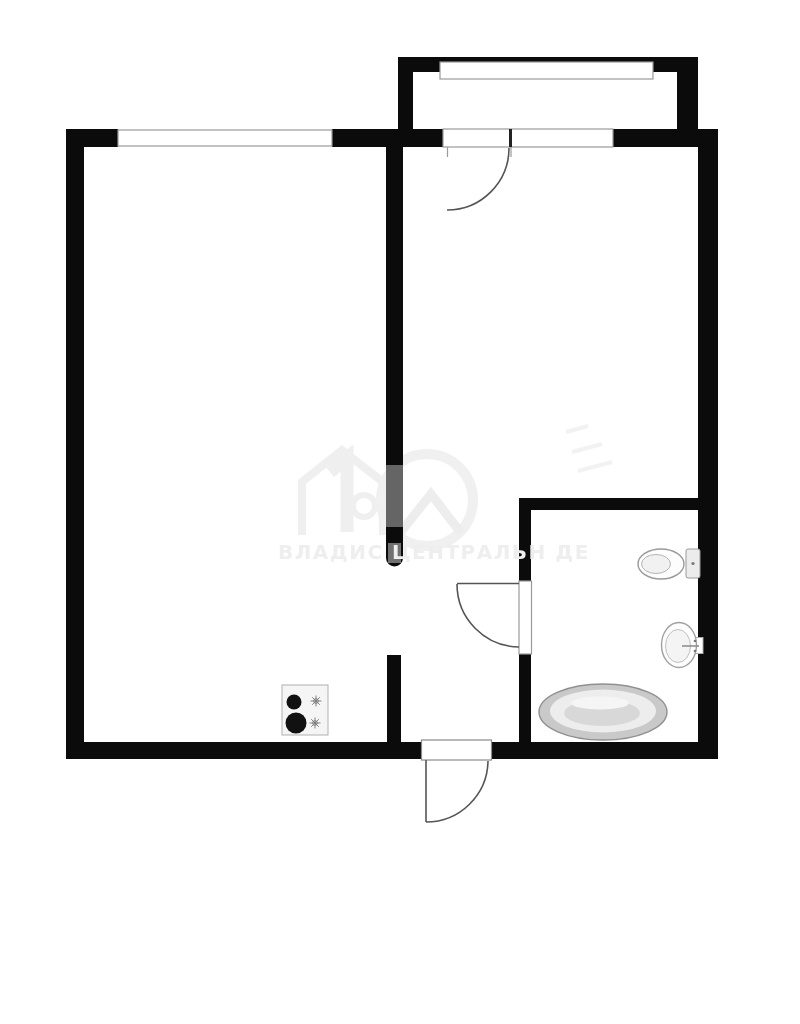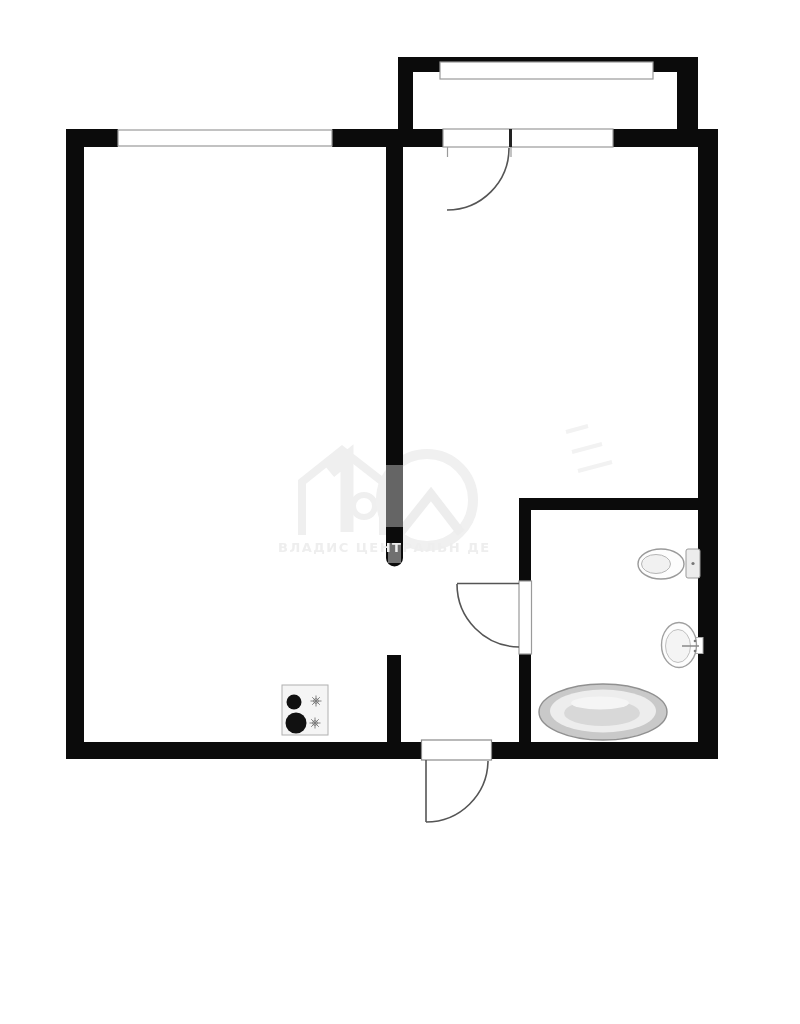--- a/index.html
+++ b/index.html
@@ -19,21 +19,21 @@
     position: absolute;
     left: 0;
     top: 0;
   }
   .watermark-text {
     position: absolute;
     left: 278px;
     top: 540px;
     width: 260px;
     color: #eeeeee;
-    font-size: 13px;
+    font-size: 20px;
     font-weight: bold;
     letter-spacing: 1.5px;
     white-space: nowrap;
     z-index: 5;
     user-select: none;
   }
 </style>
 </head>
 <body>
 

